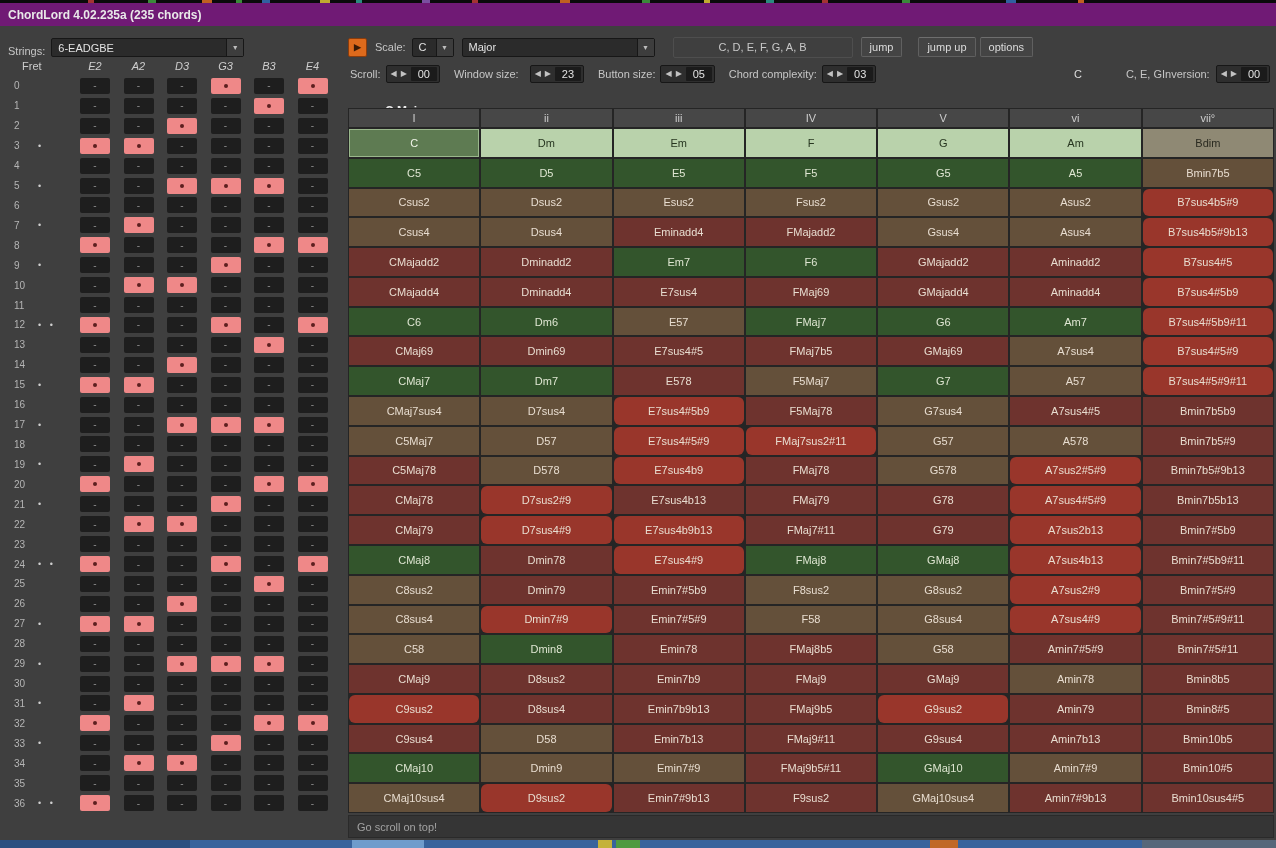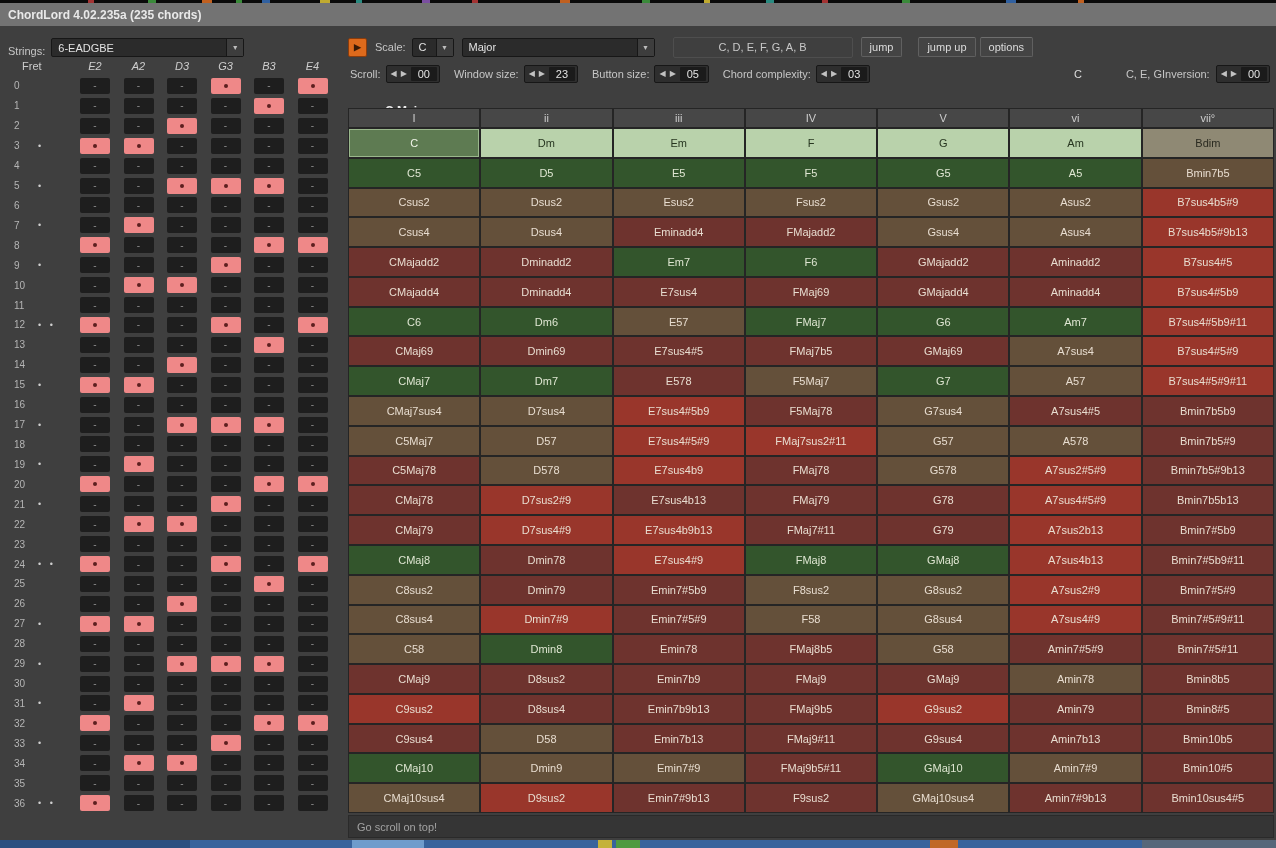--- a/index.html
+++ b/index.html
@@ -4,21 +4,21 @@
 <style>
   html,body{margin:0;padding:0;}
   body{width:1276px;height:848px;position:relative;overflow:hidden;background:#3f3f3f;
        font-family:"Liberation Sans",sans-serif;-webkit-font-smoothing:antialiased;}
   
   #edge-top{position:absolute;left:0;top:0;width:1276px;height:3px;background:#0a0a0a;}
   #edge-top i{position:absolute;top:0;height:3px;display:block;}
   #edge-bottom{position:absolute;left:0;top:840px;width:1276px;height:8px;background:#38639c;}
   #edge-bottom i{position:absolute;top:0;height:8px;display:block;}
   
-  #titlebar{position:absolute;left:0;top:3px;width:100%;height:23px;background:#737373;
+  #titlebar{position:absolute;left:0;top:3px;width:100%;height:23px;background:#701a75;
     display:flex;align-items:center;padding-left:8px;box-sizing:border-box;
     font-size:12px;font-weight:bold;color:#e9e9e9;}
   
   .lbl{font-size:11px;color:#c6c6c6;white-space:nowrap;}
   .dd{display:flex;align-items:center;background:#2b2b2b;border:1px solid #171717;height:19px;
       border-radius:2px;box-sizing:border-box;cursor:pointer;}
   .ddval{flex:1;font-size:11px;color:#e2e2e2;padding:0 6px;white-space:nowrap;overflow:hidden;}
   .ddarrow{width:16px;align-self:stretch;background:#3d3d3d;border-left:1px solid #171717;
       color:#bdbdbd;font-size:7px;display:flex;align-items:center;justify-content:center;}
   .btn{background:#444;border:1px solid #606060;border-top-color:#6e6e6e;border-radius:2px;
@@ -62,21 +62,21 @@
       background:#252525;border:1px solid #252525;box-sizing:border-box;}
   .rhead{background:#474747;color:#cdcdcd;font-size:11px;display:flex;align-items:center;justify-content:center;}
   .ccell{display:flex;align-items:center;justify-content:center;font-size:11px;overflow:hidden;
       white-space:nowrap;cursor:pointer;color:#e8ddd0;}
   .ccell.sel{background:var(--sel,#5e7b52);color:#f0f4e8;box-shadow:inset 0 0 0 1px #9ab88c;}
   .ccell.lt{background:var(--lt,#b9d2ab);color:#273620;}
   .ccell.dim{background:var(--dim,#8f8974);color:#2a2a20;}
   .ccell.gn{background:var(--gn,#33552c);color:#dfe6d2;}
   .ccell.br{background:var(--br,#64503a);}
   .ccell.mr{background:var(--mr,#6e332e);}
-  .ccell.rd{background:var(--rd,#99362b);}
+  .ccell.rd{background:var(--rd,#99362b);border-radius:6px;}
   #status-bar{position:absolute;left:348px;top:815px;width:926px;height:23px;background:#353535;
       border:1px solid #2a2a2a;box-sizing:border-box;display:flex;align-items:center;
       padding-left:8px;font-size:11px;color:#a2a2a2;}
 </style>
 </head>
 <body>
 
 <div id="edge-top">
   <i style="left:88px;width:6px;background:#a33333"></i>
   <i style="left:148px;width:8px;background:#3a8a3a"></i>
@@ -128,21 +128,21 @@
   <div class="btn">options</div>
 </div>
 
 <div id="params-row">
   <span class="lbl" style="margin-right:5px">Scroll:</span>
   <div class="spin" style="margin-right:14px">
     <span class="arr">◀</span>
     <span class="arr">▶</span>
     <span class="spinval">00</span>
   </div>
-  <span class="lbl" style="margin-right:5px">Window size:</span>
+  <span class="lbl" style="margin-right:11px">Window size:</span>
   <div class="spin" style="margin-right:14px">
     <span class="arr">◀</span>
     <span class="arr">▶</span>
     <span class="spinval">23</span>
   </div>
   <span class="lbl" style="margin-right:5px">Button size:</span>
   <div class="spin" style="margin-right:14px">
     <span class="arr">◀</span>
     <span class="arr">▶</span>
     <span class="spinval">05</span>

